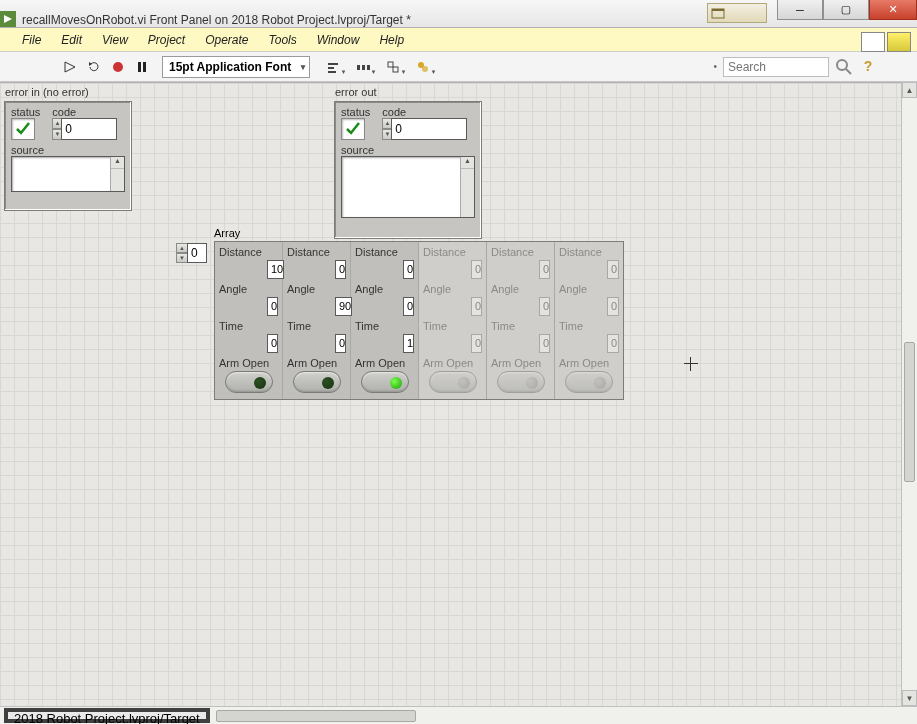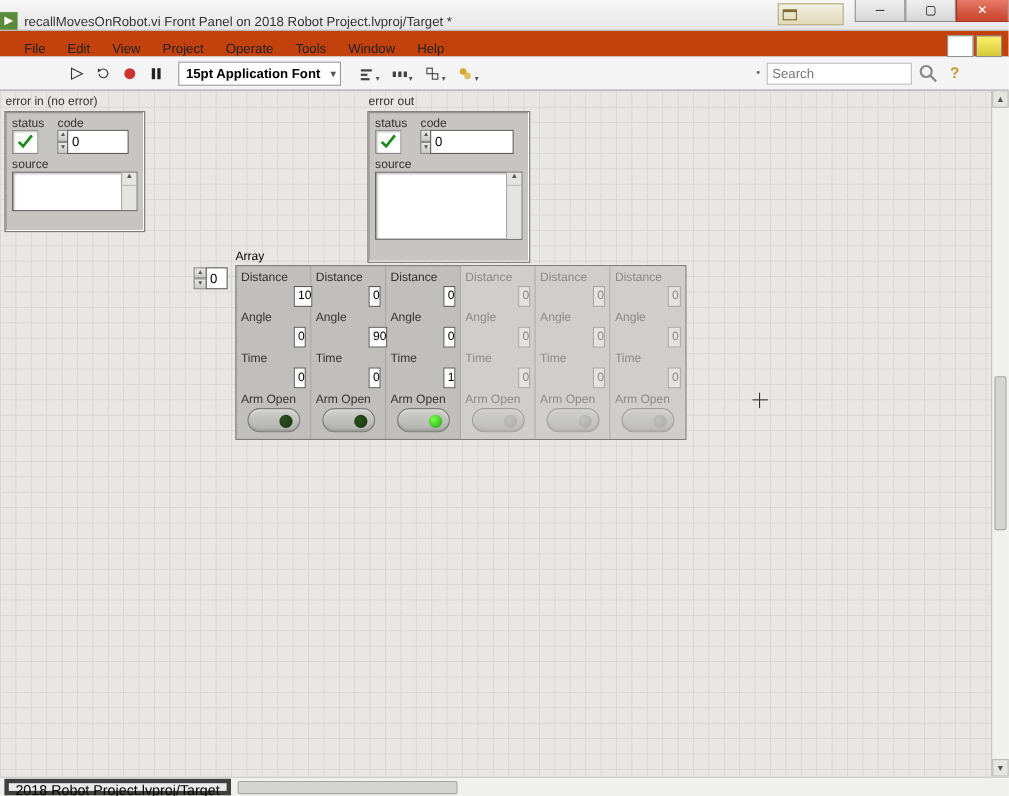--- a/index.html
+++ b/index.html
@@ -10,36 +10,36 @@
   .titlebar-icon { width:16px; height:16px; background:#5a8a3a; display:flex; align-items:center; justify-content:center; margin-right:6px; }
   .titlebar-icon svg { width:10px; height:10px; }
   .titlebar-text { font-size:12px; color:#333; }
   .winbtns { position:absolute; right:0; top:0; display:flex; }
   .winbtn { width:46px; height:20px; border:1px solid #8f8f8f; border-top:none; background:linear-gradient(#f0f0f0,#d6d6d6); display:flex; align-items:center; justify-content:center; font-size:11px; }
   .winbtn.close { background:linear-gradient(#e67a67,#c8412b); color:#fff; width:48px; border-color:#a03020; }
   .sec-window { position:absolute; right:150px; top:3px; width:60px; height:20px; background:linear-gradient(#f3efe2,#e2d9b8); border:1px solid #b0a878; }
   .sec-window svg{width:14px;height:14px;margin:2px 0 0 3px;}
 
   
-  .menubar { height:24px; background:#c2410c; border-bottom:1px solid #d0d0d0; display:flex; align-items:flex-end; padding-left:12px; }
+  .menubar { height:24px; background:#fef9c3; border-bottom:1px solid #d0d0d0; display:flex; align-items:center; padding-left:12px;font-style:italic; }
   .menuitem { font-size:12px; padding:0 10px; color:#222; cursor:default; }
   .nav-palette { position:absolute; right:6px; top:32px; display:flex; gap:2px; }
   .nav-palette .cell{ width:24px; height:20px; border:1px solid #888; background:#fff;}
   .nav-palette .cell.y{background:linear-gradient(#fff06a,#d6c83a);}
 
   
   .toolbar { height:30px; background:#f4f4f4; border-bottom:1px solid #c8c8c8; display:flex; align-items:center; padding-left:60px; gap:4px; position:relative; }
   .tbtn { width:20px; height:20px; display:flex; align-items:center; justify-content:center; border:1px solid transparent; }
   .font-sel { height:22px; border:1px solid #9a9a9a; background:#fff; display:flex; align-items:center; padding:0 18px 0 6px; font-size:12px; position:relative; margin:0 6px;font-weight:bold; }
   .font-sel::after{content:"▾"; position:absolute; right:4px; font-size:9px; color:#555;}
   .tb-drop{ width:26px; height:20px; display:flex; align-items:center; justify-content:center; position:relative;}
   .tb-drop::after{content:"▾"; font-size:7px; position:absolute; right:1px; bottom:1px; color:#555;}
   .search-wrap{ position:absolute; right:40px; display:flex; align-items:center; gap:6px;}
   .search-dot{font-size:10px;color:#666;}
-  .search-in{ width:132px; height:20px; border:1px solid #bdbdbd; font-size:12px; padding-left:4px; color:#c2410c;}
+  .search-in{ width:106px; height:20px; border:1px solid #bdbdbd; font-size:12px; padding-left:4px; color:#c2410c;}
   .mag{ width:18px;height:18px;}
   .help{ width:18px;height:18px; color:#c79a2a; font-weight:bold; font-size:14px; text-align:center;}
 
   
   .canvas-wrap{ position:absolute; top:82px; left:0; right:16px; bottom:18px; overflow:hidden; border-top:1px solid #b0b0b0;}
   .canvas{ width:2000px; height:1500px; position:relative;
     background-color:#e8e7e3;
     background-image:
       linear-gradient(#d8d7d3 1px, transparent 1px),
       linear-gradient(90deg,#d8d7d3 1px, transparent 1px);

